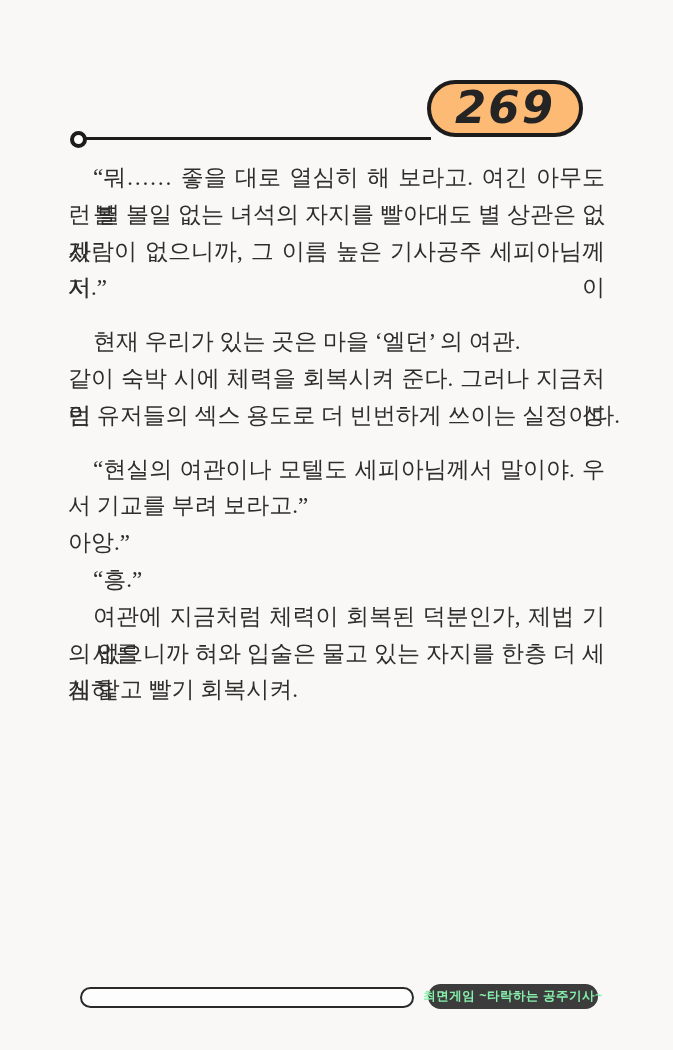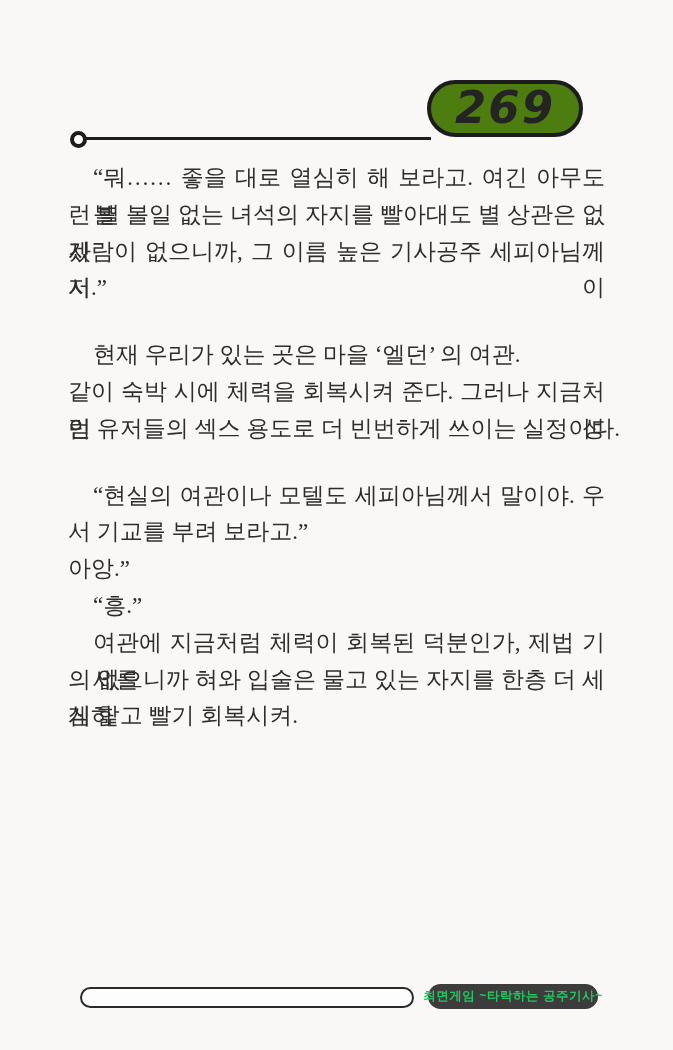--- a/index.html
+++ b/index.html
@@ -28,21 +28,21 @@
   .header-rule {
     position: absolute;
     left: 85px; top: 137px;
     width: 346px; height: 3px;
     background: #1c1c1c;
   }
   .page-badge {
     position: absolute;
     left: 427px; top: 80px;
     width: 148px; height: 49px;
-    background: #4d7c0f;
+    background: #fdba74;
     border: 4px solid #1c1c1c;
     border-radius: 29px;
     display: flex; align-items: center; justify-content: center;
   }
   .page-badge .num {
     font-family: "DejaVu Sans", sans-serif;
     font-weight: bold; font-style: italic;
     font-size: 45px; line-height: 1;
     letter-spacing: 2px;
     color: #242424;
@@ -62,21 +62,21 @@
     line-height: 36.8px;
     white-space: nowrap;
     text-align: left;
   }
   .text-block .line.just {
     white-space: normal;
     text-align: justify;
     text-align-last: justify;
   }
   .text-block .line.indent { padding-left: 25px; }
-  .text-block .line.gap { margin-top: 30px; }
+  .text-block .line.gap { margin-top: 17px; }
 
   
   .footer-pill {
     position: absolute;
     left: 80px; top: 987px;
     width: 330px; height: 17px;
     background: #fdfdfd;
     border: 2px solid #2a2a2a;
     border-radius: 11px;
   }
@@ -85,21 +85,21 @@
     left: 428px; top: 984px;
     width: 170px; height: 25px;
     background: #3c3c3c;
     border-radius: 13px;
     display: flex; align-items: center; justify-content: center;
   }
   .footer-badge .t {
     font-family: "Liberation Sans", sans-serif;
     font-size: 12.5px;
     font-weight: bold;
-    color: #22c55e;
+    color: #86efac;
     letter-spacing: 0.5px;
     white-space: nowrap;
   }
 </style>
 </head>
 <body>
 
 <div class="page">
 
   <div class="header-ring"></div>

